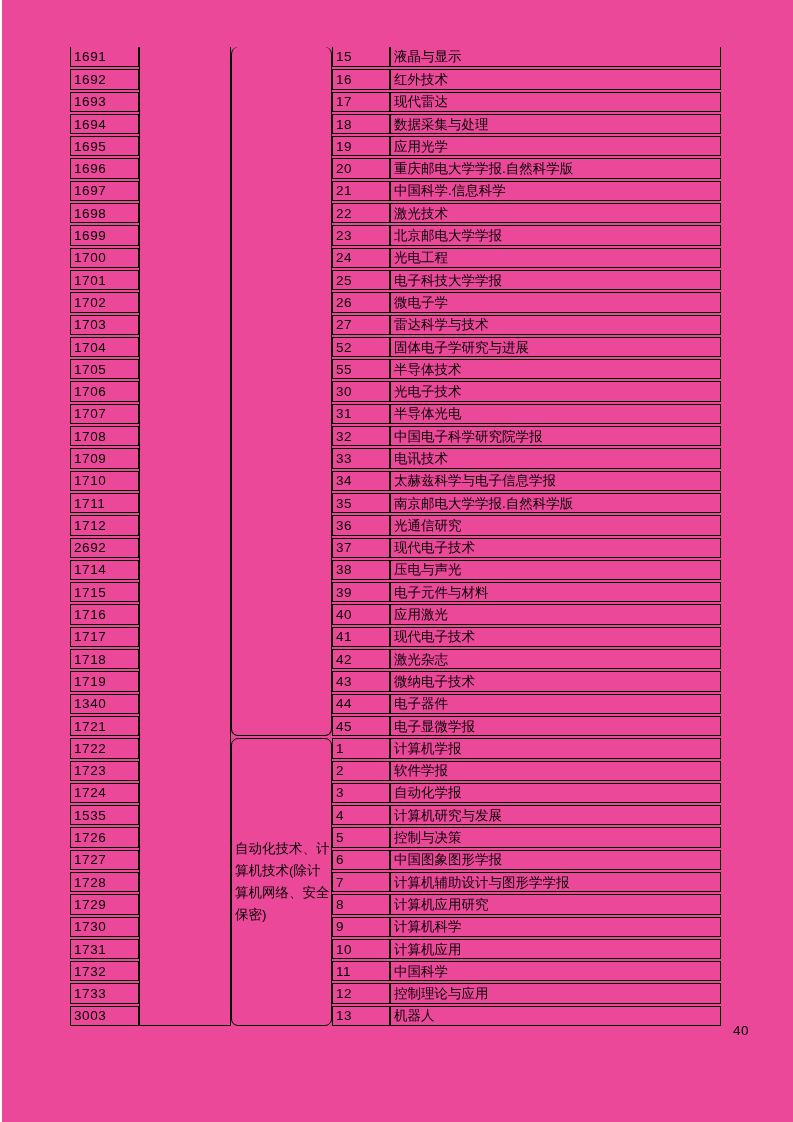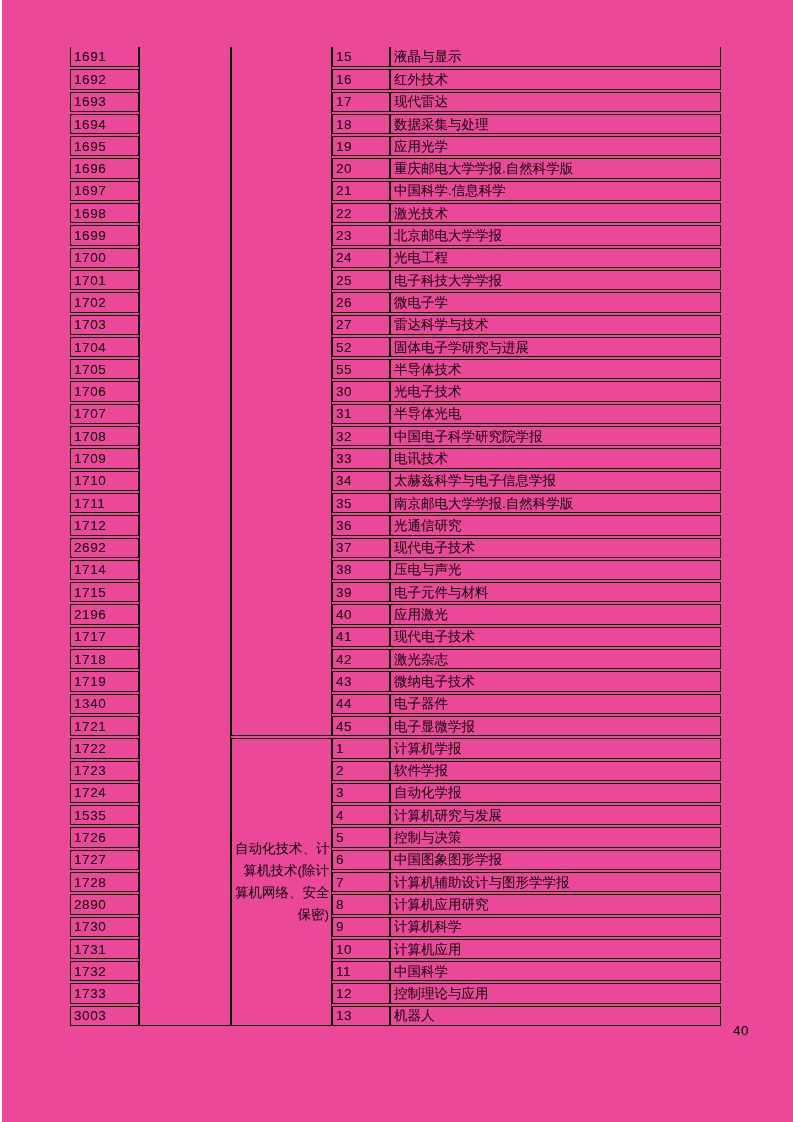--- a/index.html
+++ b/index.html
@@ -44,23 +44,24 @@
   
   table.journal-table td.no-top {
     border-top: none;
   }
   td.id-cell, td.seq-cell {
     letter-spacing: 0.6px;
     font-size: 14px;
   }
   td.category-cell {
     vertical-align: top;
-    text-align: right;
+    text-align: left;
     padding: 1px 2px;
     white-space: normal;
+    border-radius: 7px;
   }
   .cat-line {
     line-height: 22.2px;
     font-size: 13.5px;
   }
   .page-number {
     position: absolute;
     left: 731px;
     top: 1023px;
     font-size: 13.5px;
@@ -202,21 +203,21 @@
           <td class="id-cell">1714</td>
           <td class="seq-cell">38</td>
           <td class="journal-cell">压电与声光</td>
         </tr>
         <tr>
           <td class="id-cell">1715</td>
           <td class="seq-cell">39</td>
           <td class="journal-cell">电子元件与材料</td>
         </tr>
         <tr>
-          <td class="id-cell">2196</td>
+          <td class="id-cell">1716</td>
           <td class="seq-cell">40</td>
           <td class="journal-cell">应用激光</td>
         </tr>
         <tr>
           <td class="id-cell">1717</td>
           <td class="seq-cell">41</td>
           <td class="journal-cell">现代电子技术</td>
         </tr>
         <tr>
           <td class="id-cell">1718</td>
@@ -273,21 +274,21 @@
           <td class="id-cell">1727</td>
           <td class="seq-cell">6</td>
           <td class="journal-cell">中国图象图形学报</td>
         </tr>
         <tr>
           <td class="id-cell">1728</td>
           <td class="seq-cell">7</td>
           <td class="journal-cell">计算机辅助设计与图形学学报</td>
         </tr>
         <tr>
-          <td class="id-cell">2890</td>
+          <td class="id-cell">1729</td>
           <td class="seq-cell">8</td>
           <td class="journal-cell">计算机应用研究</td>
         </tr>
         <tr>
           <td class="id-cell">1730</td>
           <td class="seq-cell">9</td>
           <td class="journal-cell">计算机科学</td>
         </tr>
         <tr>
           <td class="id-cell">1731</td>

